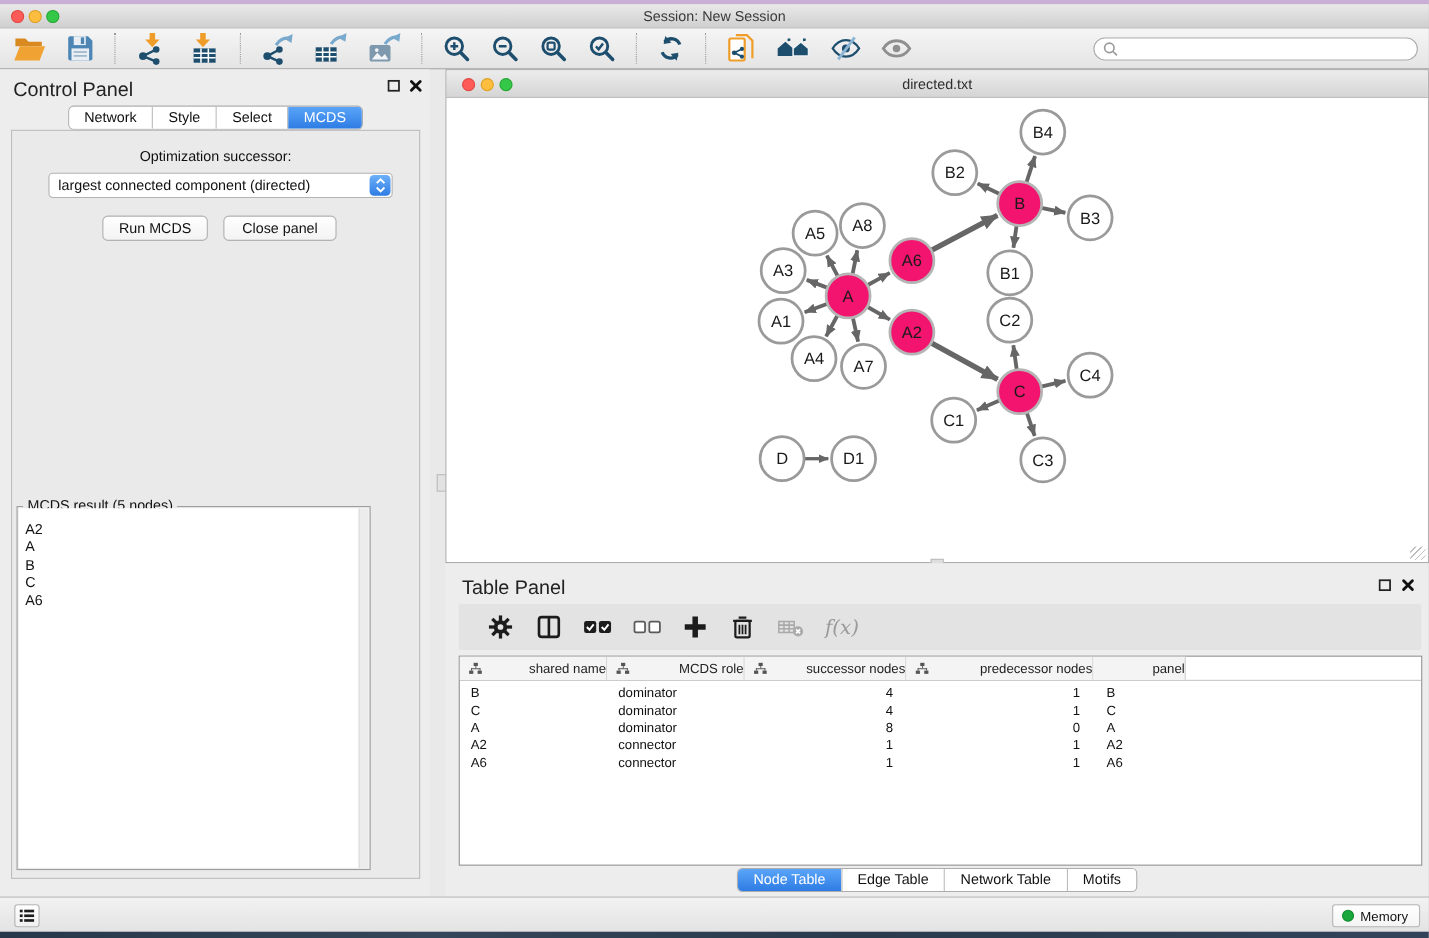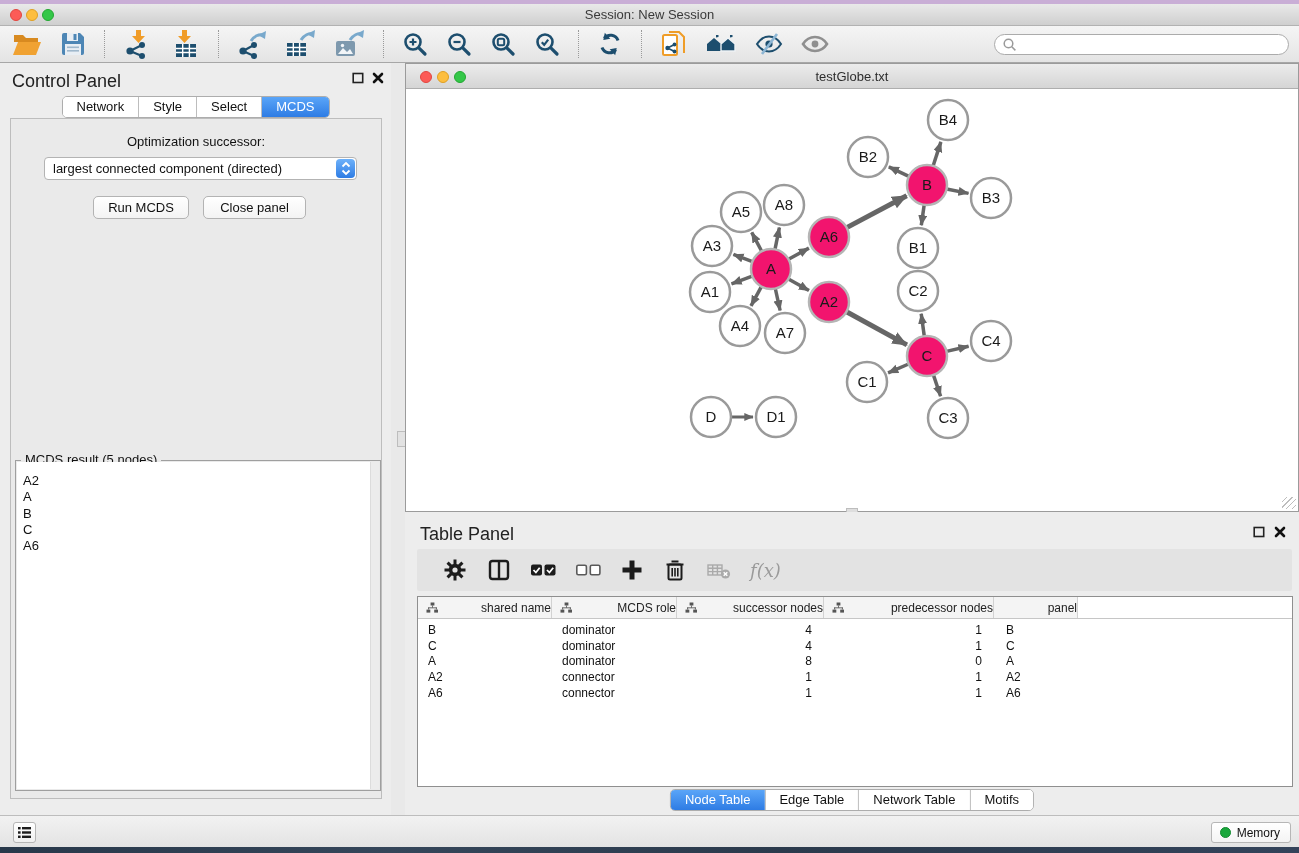--- a/index.html
+++ b/index.html
@@ -44,21 +44,21 @@
   .cp-body { position:absolute; left:10px; top:55px; width:372px; height:681px;
     background:#eaeaea; border:1px solid #bdbdbd; }
   .opt-label { position:absolute; left:0; right:0; top:15px; text-align:center; font-size:13px; color:#111; }
   .dropdown { position:absolute; left:33px; top:38px; width:313px; height:23px; background:#fff;
     border:1px solid #b3b3b3; border-radius:4px; display:flex; align-items:center; }
   .dropdown .dd-text { flex:1; padding-left:8px; font-size:13px; color:#111; white-space:nowrap; overflow:hidden; }
   .dropdown .dd-stepper { width:19px; height:19px; margin-right:1px; border-radius:4px;
     background:linear-gradient(#6db1fa,#2e7ce4); display:flex; align-items:center; justify-content:center; }
   .cp-btn { position:absolute; top:77px; height:23px; background:linear-gradient(#ffffff,#f3f3f3);
     border:1px solid #b3b3b3; border-radius:5px; font-size:13px; color:#111; cursor:default; }
-  .groupbox { position:absolute; left:4px; top:341px; width:366px; height:331px; border:1px solid #9f9f9f; }
+  .groupbox { position:absolute; left:4px; top:341px; width:322px; height:331px; border:1px solid #9f9f9f; }
   .groupbox .legend { position:absolute; top:-9px; left:5px; background:#eaeaea; padding:0 4px; font-size:13px; color:#111; }
   .listbox { position:absolute; left:1px; right:1px; top:1px; bottom:1px; background:#fff; overflow:hidden; }
   .listbox .scroll-track { position:absolute; right:0; top:0; bottom:0; width:9px; background:#ececec; border-left:1px solid #dcdcdc; }
   .listbox .item { padding-left:6px; line-height:16.3px; font-size:13px; color:#111; }
   .listbox .items { padding-top:11px; }
   .splitter-grip { position:absolute; left:397px; top:431px; width:9px; height:16px;
     background:#e2e2e2; border:1px solid #bdbdbd; }
   
   .net-frame { position:absolute; left:405px; top:63px; width:894px; height:449px;
     border:1px solid #9b9b9b; background:#fff; }
@@ -303,21 +303,21 @@
     </div>
   </div>
 
   <div class="splitter-grip"></div>
 
   <div class="net-frame">
     <div class="net-titlebar">
       <span class="light red" style="left:14px"></span>
       <span class="light yellow" style="left:31px"></span>
       <span class="light green" style="left:48px"></span>
-      <div class="title">testGlobe.txt</div>
+      <div class="title">directed.txt</div>
     </div>
     <div class="net-canvas">
       <svg id="graph-svg" width="892" height="423" viewBox="0 0 892 423">
         <defs>
           <marker id="arrowhead" markerWidth="3.6" markerHeight="3" refX="2.9" refY="1.3" orient="auto">
             <path d="M0 0L3.1 1.3L0 2.6z" fill="#666666"></path>
           </marker>
         </defs>
       <line x1="355.7" y1="162.3" x2="345.7" y2="143.4" stroke="#666666" stroke-width="3.5" marker-end="url(#arrowhead)"></line>
           <line x1="369.0" y1="160.4" x2="373.4" y2="138.5" stroke="#666666" stroke-width="3.5" marker-end="url(#arrowhead)"></line>

